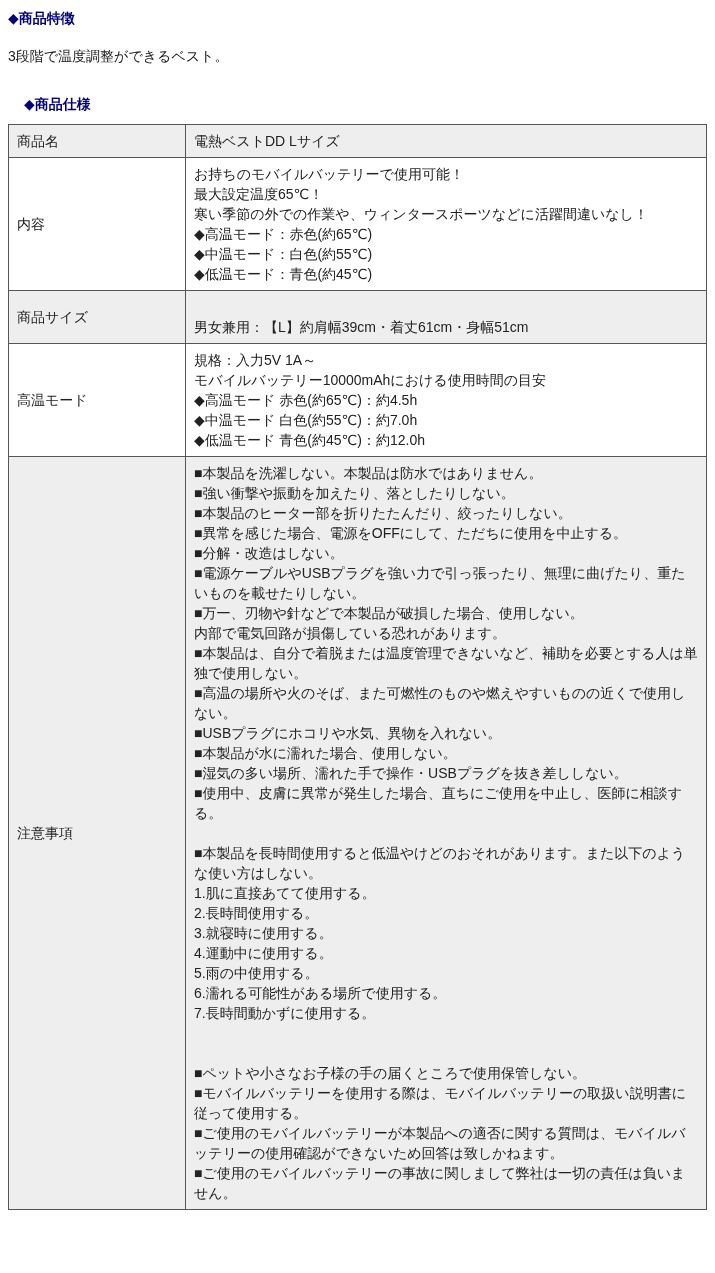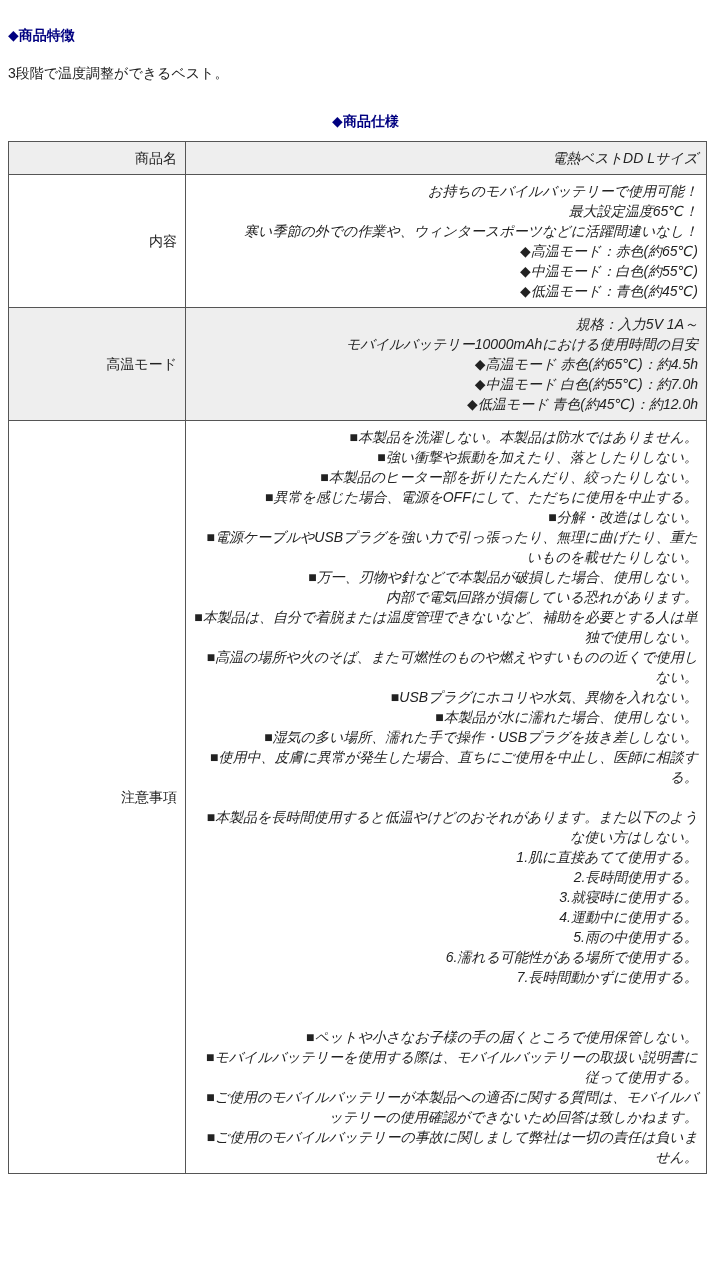--- a/index.html
+++ b/index.html
@@ -12,53 +12,51 @@
     font-family: "Liberation Sans", "DejaVu Sans", sans-serif;
     font-size: 14px;
     color: #222222;
     padding: 8px;
     box-sizing: border-box;
   }
   .section-title {
     color: #000080;
     font-size: 14px;
     font-weight: bold;
-    margin: 19px 0 18px 0;
+    margin: 2px 0 18px 0;
   }
   .section-title.second {
     margin: 0 0 10px 16px;
-    text-align: center;
   }
   .feature-text {
     margin: 0 0 30px 0;
     line-height: 20px;
   }
   table.spec-table {
     border-collapse: collapse;
     width: 699px;
     table-layout: fixed;
   }
   .spec-table th,
   .spec-table td {
     border: 1px solid #555555;
     padding: 6px 8px;
     line-height: 20px;
     vertical-align: middle;
-    text-align: right;
+    text-align: left;
     font-weight: normal;
     font-size: 14px;
     color: #222222;
   }
   .spec-table th {
     width: 160px;
   }
   .spec-table td.value {
     white-space: pre-line;
     overflow-wrap: break-word;
-    font-style: italic;
   }
   .spec-table tbody tr:nth-child(odd) th,
   .spec-table tbody tr:nth-child(odd) td {
     background: #eeeeee;
   }
 </style>
 </head>
 <body>
 
 <h3 class="section-title">◆商品特徴</h3>
@@ -73,20 +71,25 @@
       <td class="value">電熱ベストDD Lサイズ</td>
     </tr>
     <tr>
       <th>内容</th>
       <td class="value">お持ちのモバイルバッテリーで使用可能！
 最大設定温度65℃！
 寒い季節の外での作業や、ウィンタースポーツなどに活躍間違いなし！
 ◆高温モード：赤色(約65℃)
 ◆中温モード：白色(約55℃)
 ◆低温モード：青色(約45℃)</td>
+    </tr>
+    <tr>
+      <th>商品サイズ</th>
+      <td class="value">
+男女兼用：【L】約肩幅39cm・着丈61cm・身幅51cm</td>
     </tr>
     <tr>
       <th>高温モード</th>
       <td class="value">規格：入力5V 1A～
 モバイルバッテリー10000mAhにおける使用時間の目安
 ◆高温モード 赤色(約65℃)：約4.5h
 ◆中温モード 白色(約55℃)：約7.0h
 ◆低温モード 青色(約45℃)：約12.0h</td>
     </tr>
     <tr>

